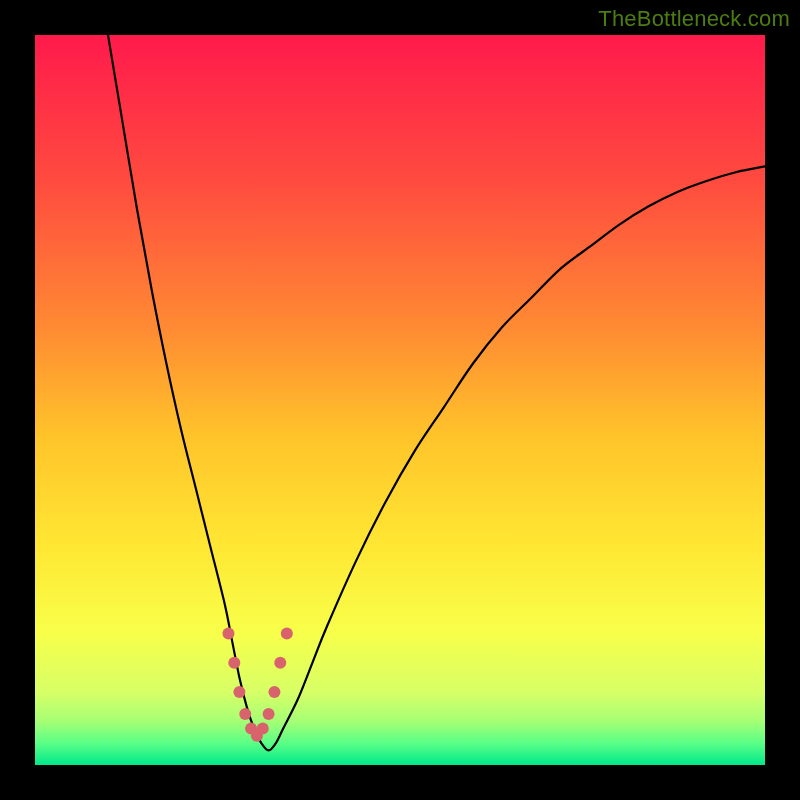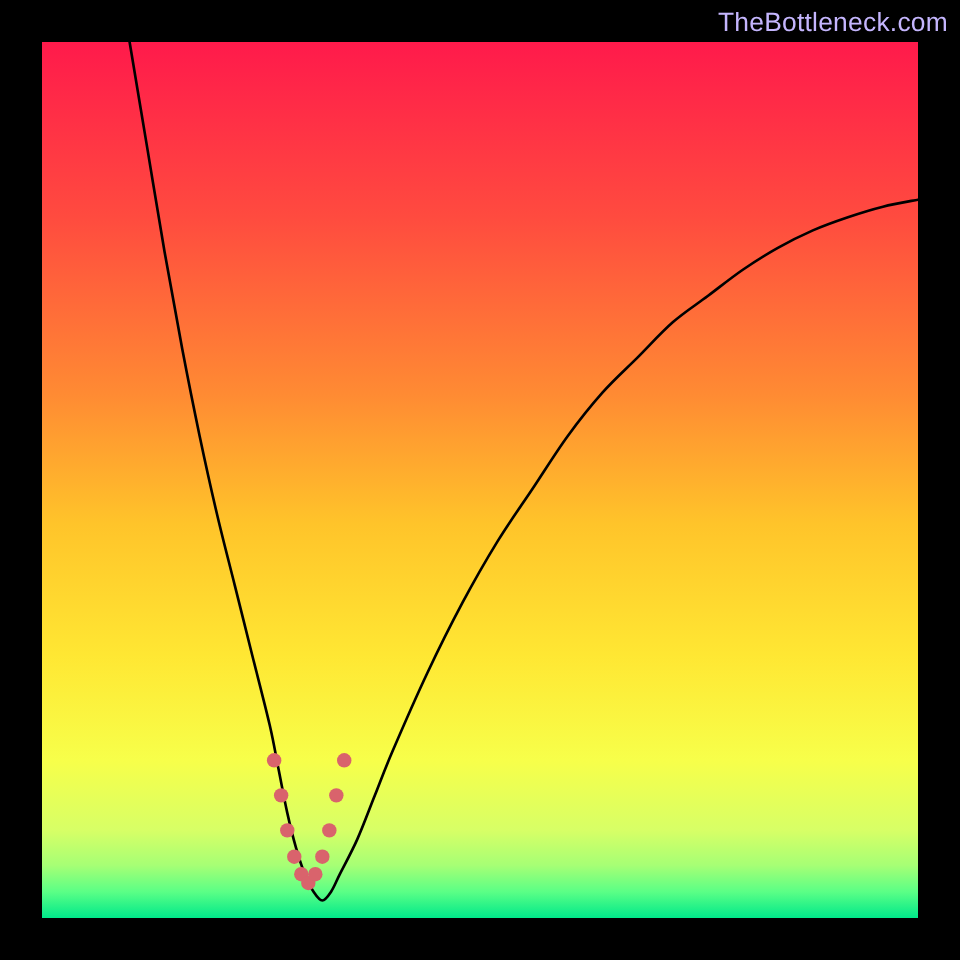--- a/index.html
+++ b/index.html
@@ -14,21 +14,21 @@
   .stage {
     position: relative;
     width: 800px;
     height: 800px;
     background: #000000;
   }
   .watermark {
     position: absolute;
     top: 6px;
     right: 10px;
-    color: #c4b5fd;
+    color: #4d7c0f;
     font-size: 22px;
     font-weight: 400;
     z-index: 10;
     letter-spacing: 0.2px;
   }
   .plot-area {
     position: absolute;
     left: 35px;
     top: 35px;
     width: 730px;

